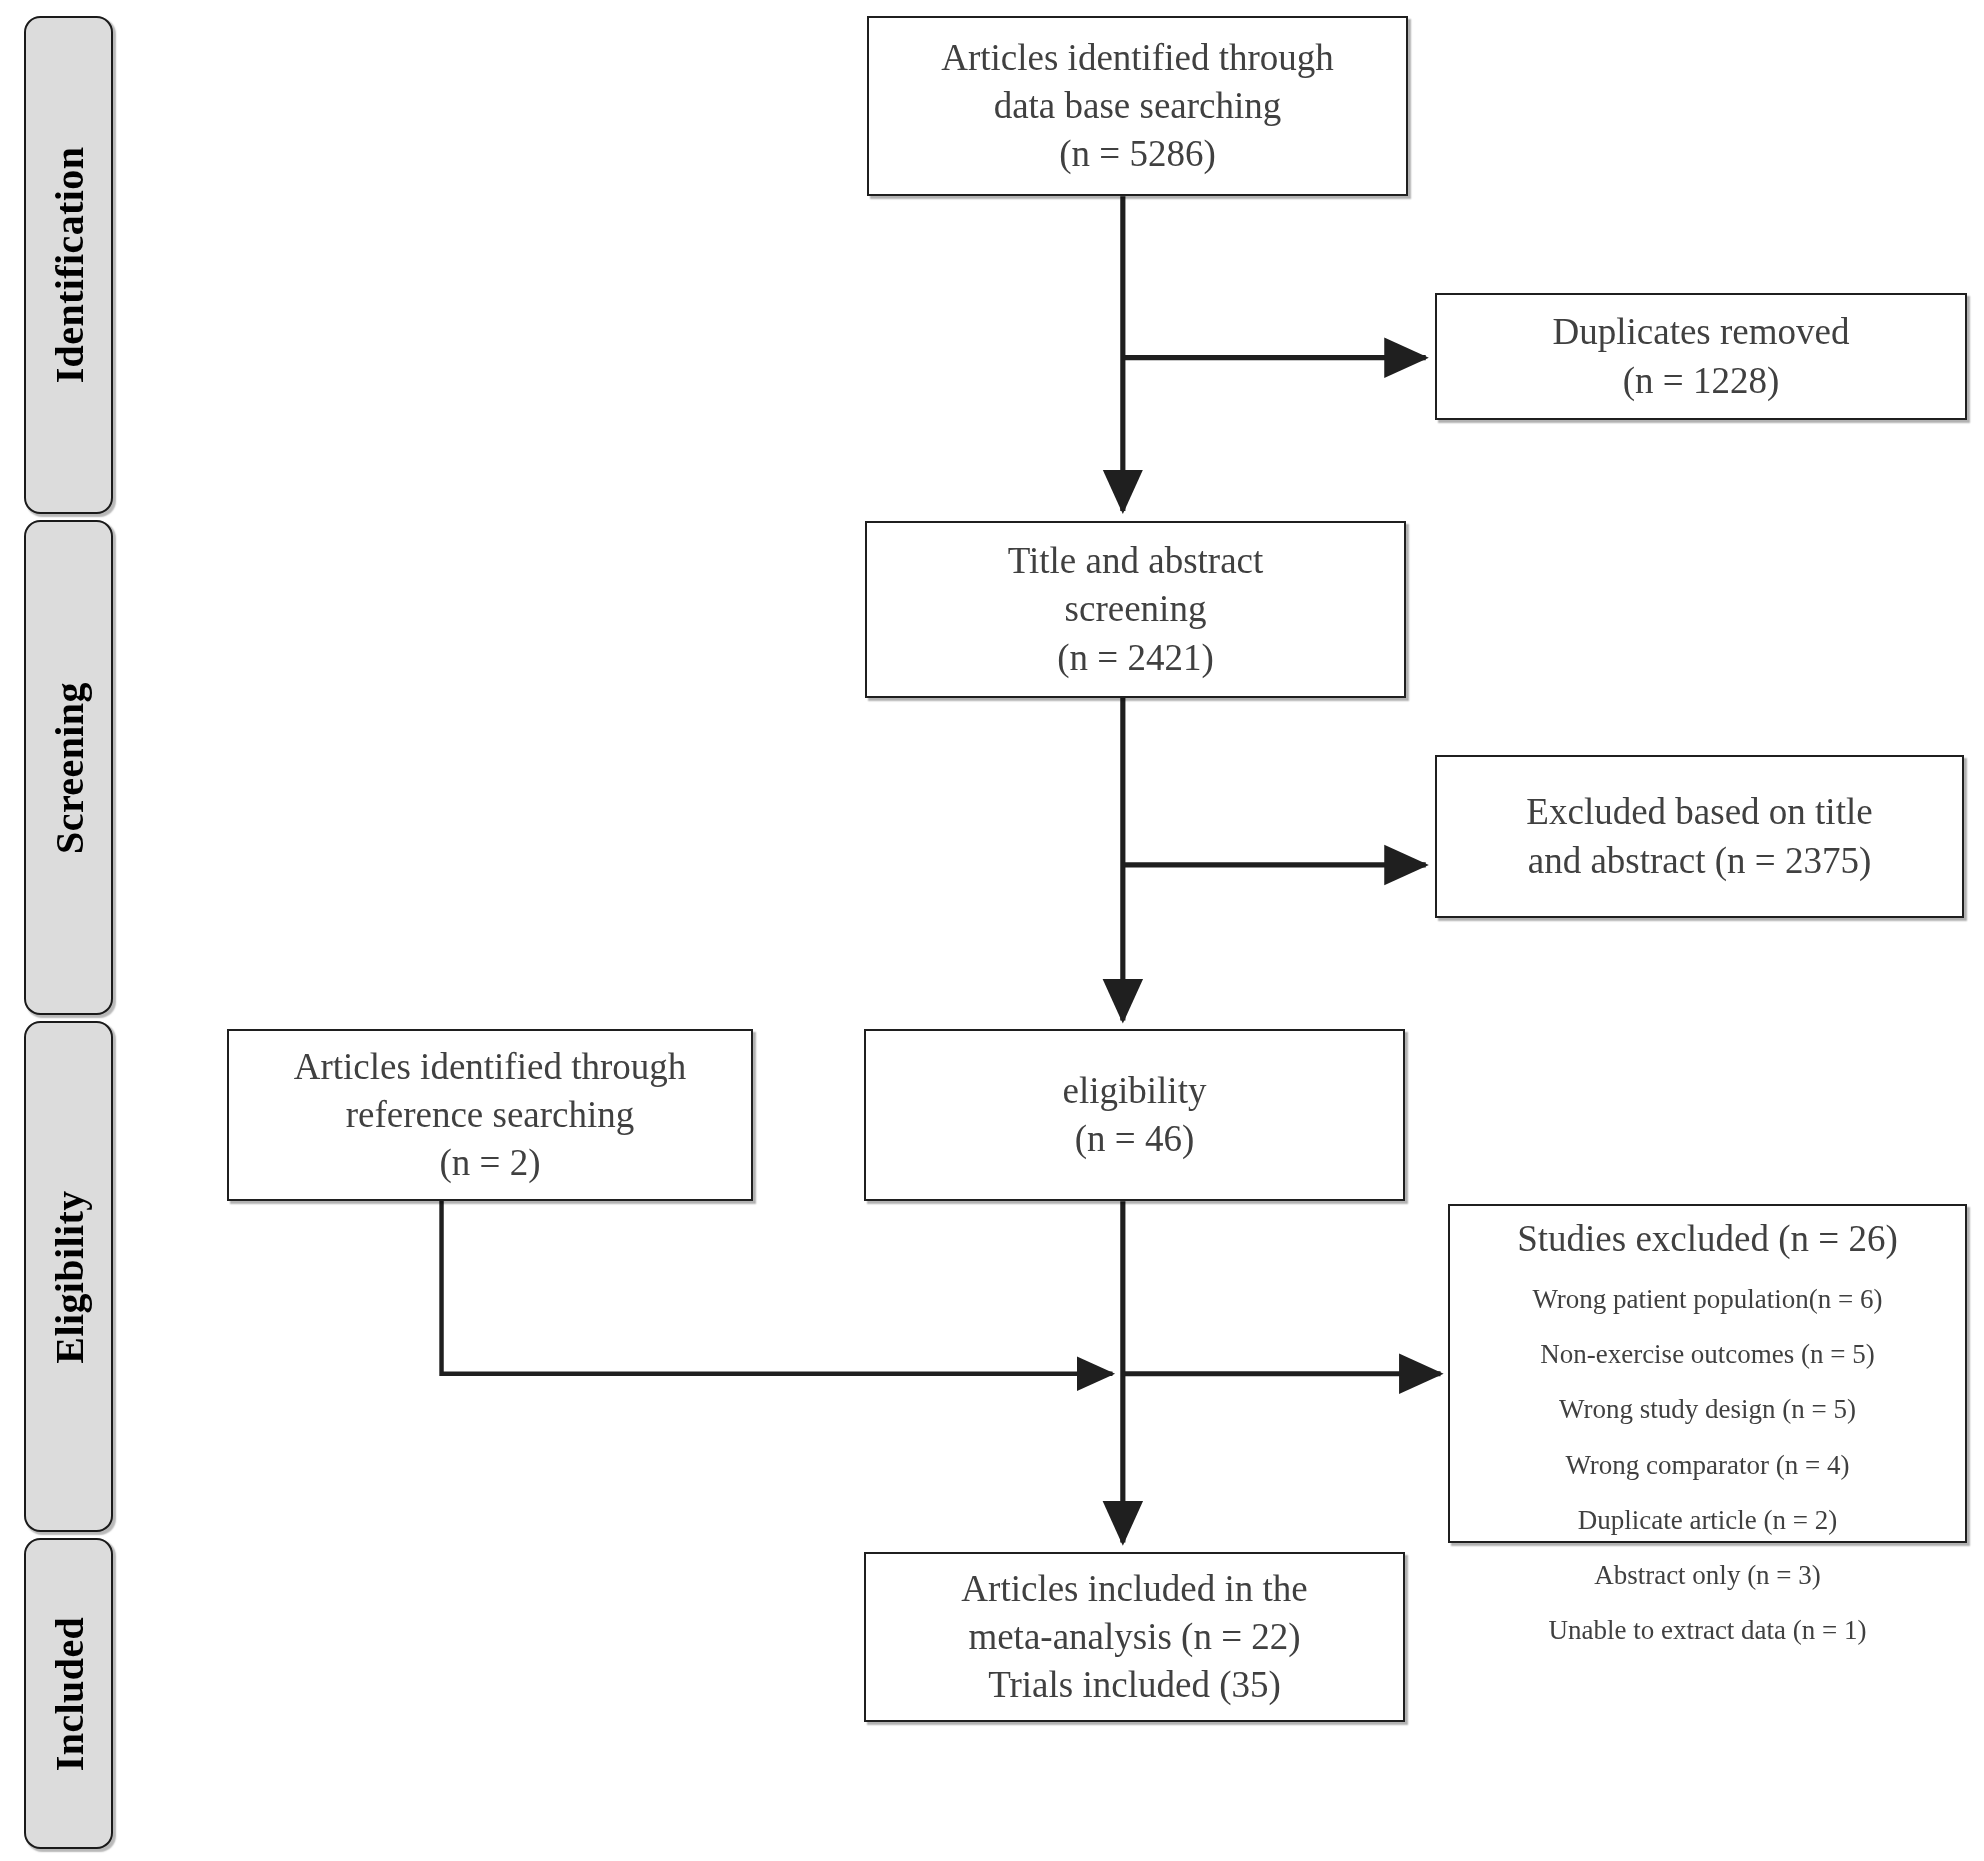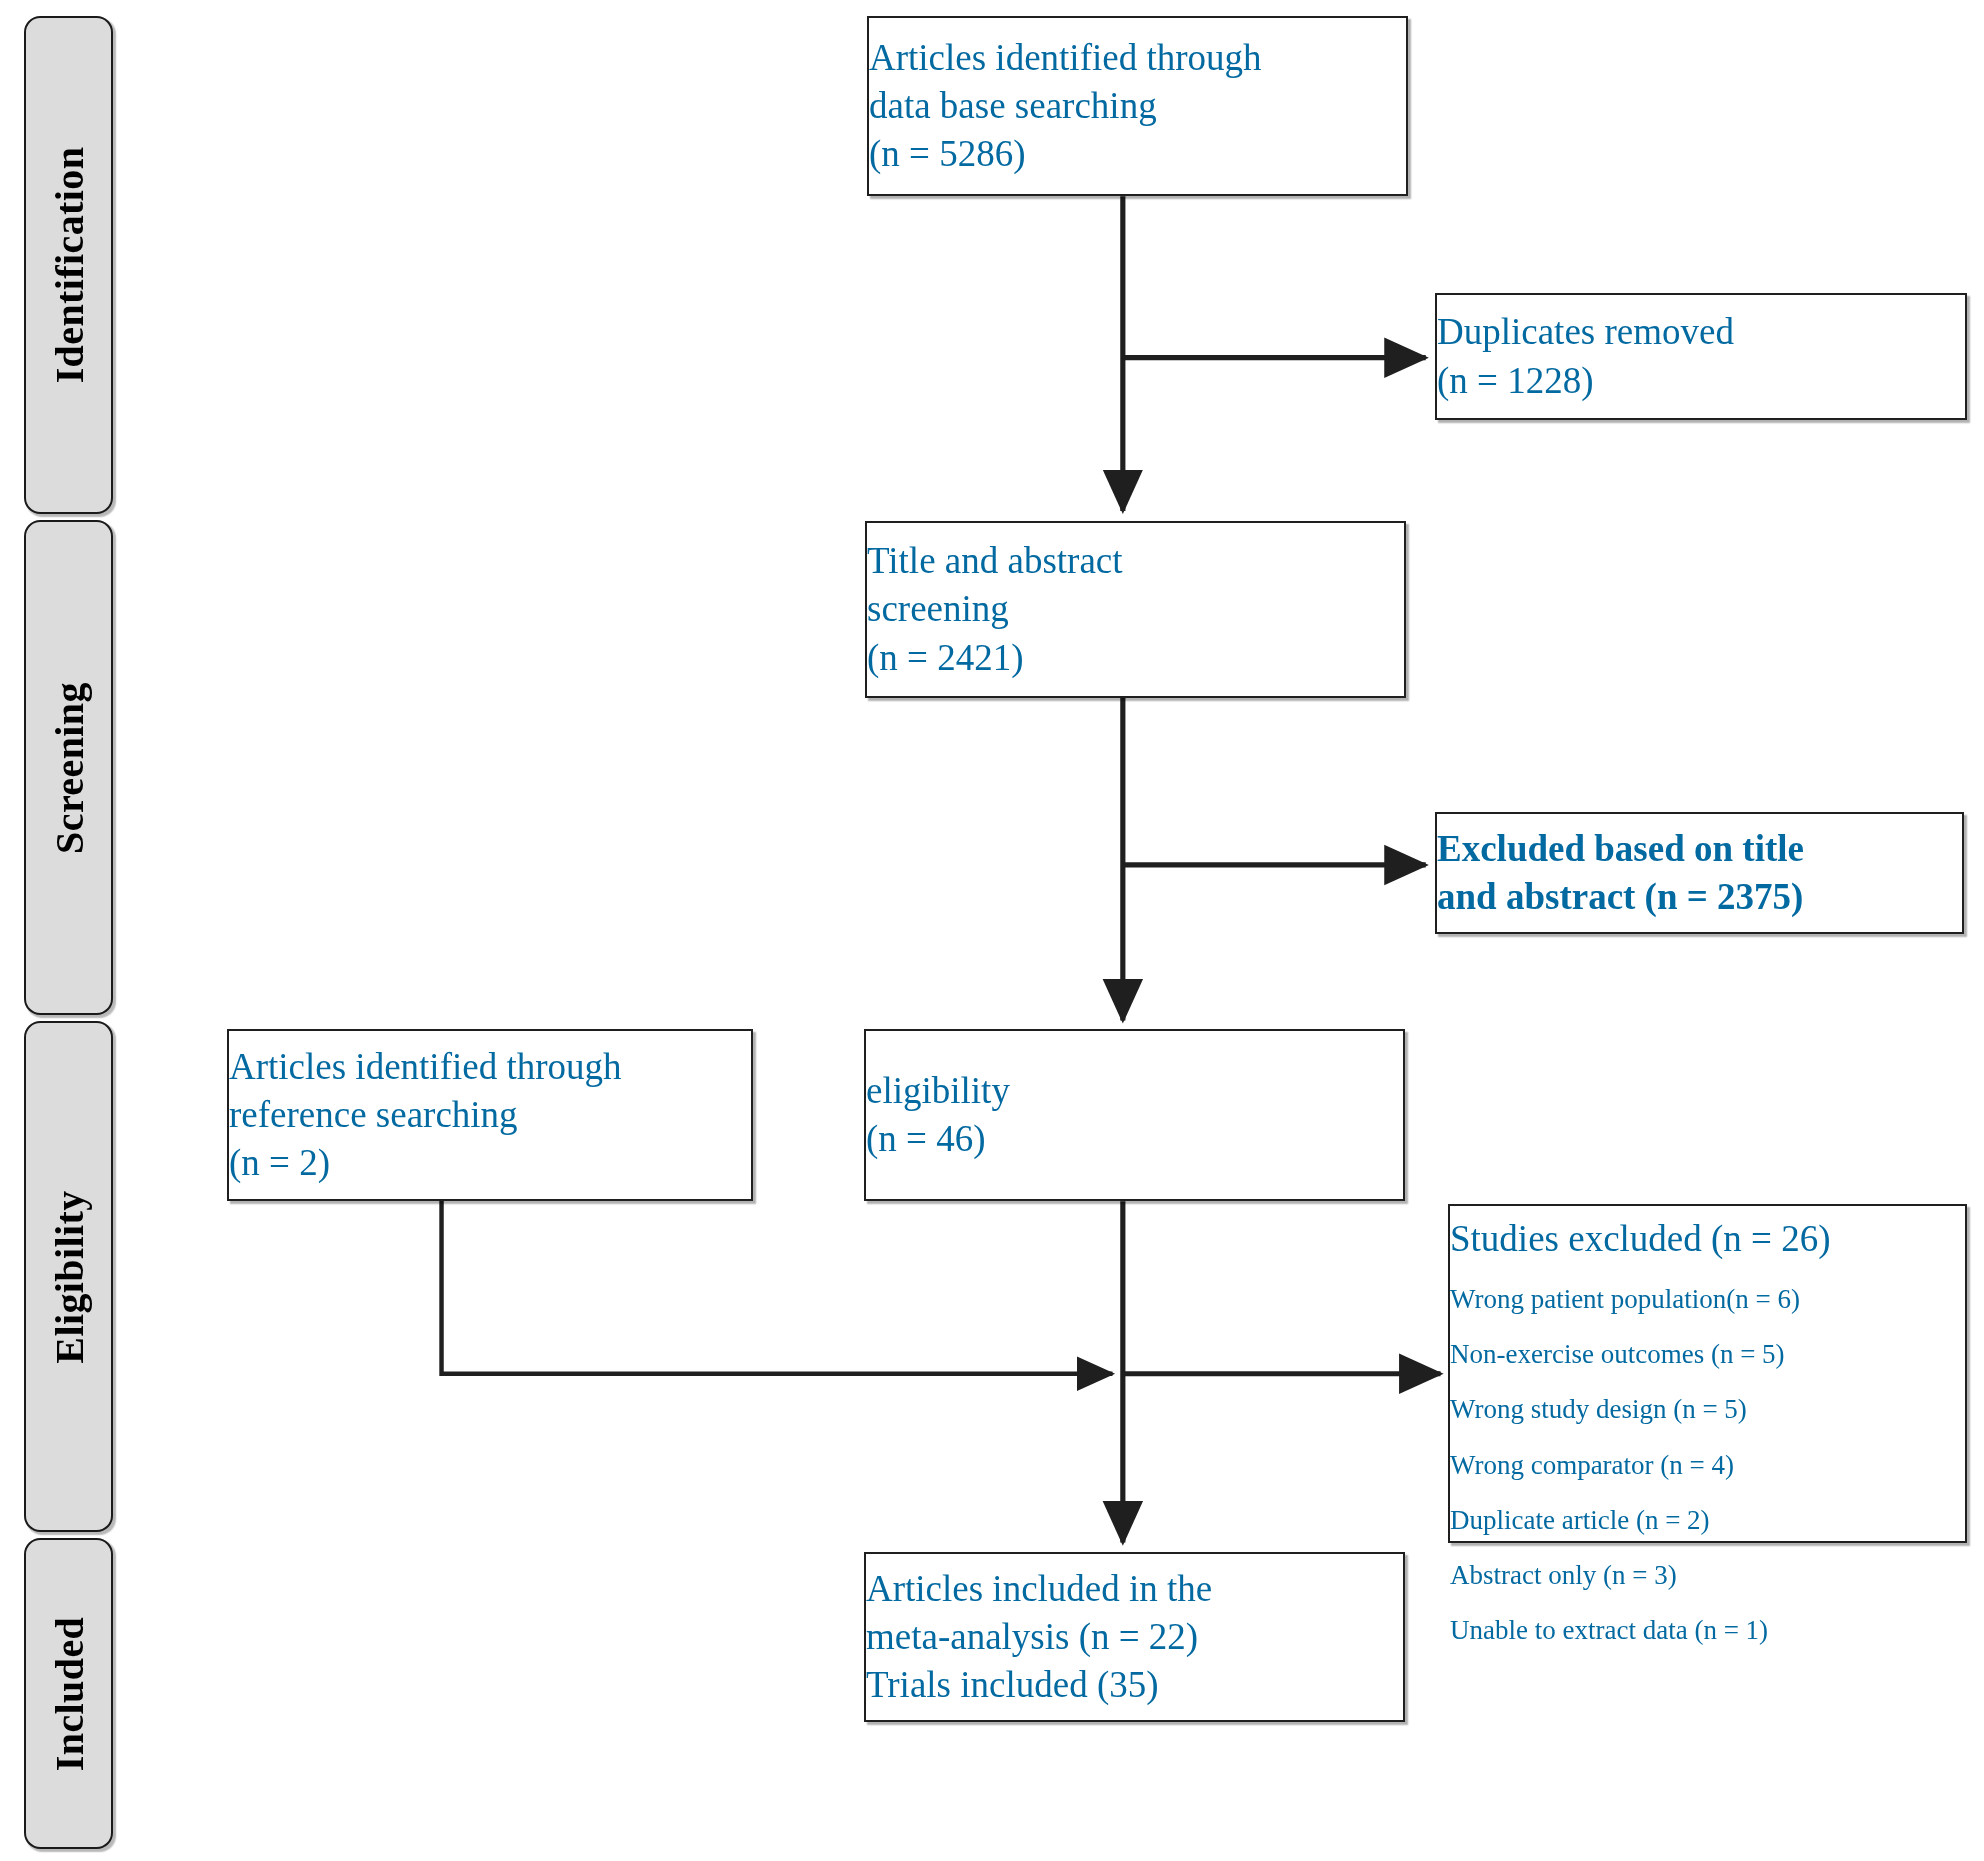--- a/index.html
+++ b/index.html
@@ -42,24 +42,24 @@
 
   
   .flow-box {
     position: absolute;
     box-sizing: border-box;
     background: #ffffff;
     border: 2.2px solid #1f1f1f;
     box-shadow: 3px 3px 1.5px rgba(0,0,0,0.30);
     display: flex;
     flex-direction: column;
-    align-items: flex-start;
+    align-items: center;
     justify-content: center;
     text-align: center;
-    color: #0369a1;
+    color: #404040;
   }
   .flow-line {
     display: block;
     font-size: 37px;
     line-height: 1.30;
     white-space: nowrap;
   }
 
   
   .excluded-box {
@@ -147,21 +147,21 @@
     <span class="flow-line">Duplicates removed</span>
     <span class="flow-line">(n = 1228)</span>
   </div>
 
   <div class="flow-box" style="left:865px; top:521px; width:541px; height:177px;">
     <span class="flow-line">Title and abstract</span>
     <span class="flow-line">screening</span>
     <span class="flow-line">(n = 2421)</span>
   </div>
 
-  <div class="flow-box" style="left:1435px; top:812px; width:529px; height:122px;font-weight:bold;">
+  <div class="flow-box" style="left:1435px; top:755px; width:529px; height:163px;">
     <span class="flow-line">Excluded based on title</span>
     <span class="flow-line">and abstract (n = 2375)</span>
   </div>
 
   <div class="flow-box" style="left:227px; top:1029px; width:526px; height:172px;">
     <span class="flow-line">Articles identified through</span>
     <span class="flow-line">reference searching</span>
     <span class="flow-line">(n = 2)</span>
   </div>
 

